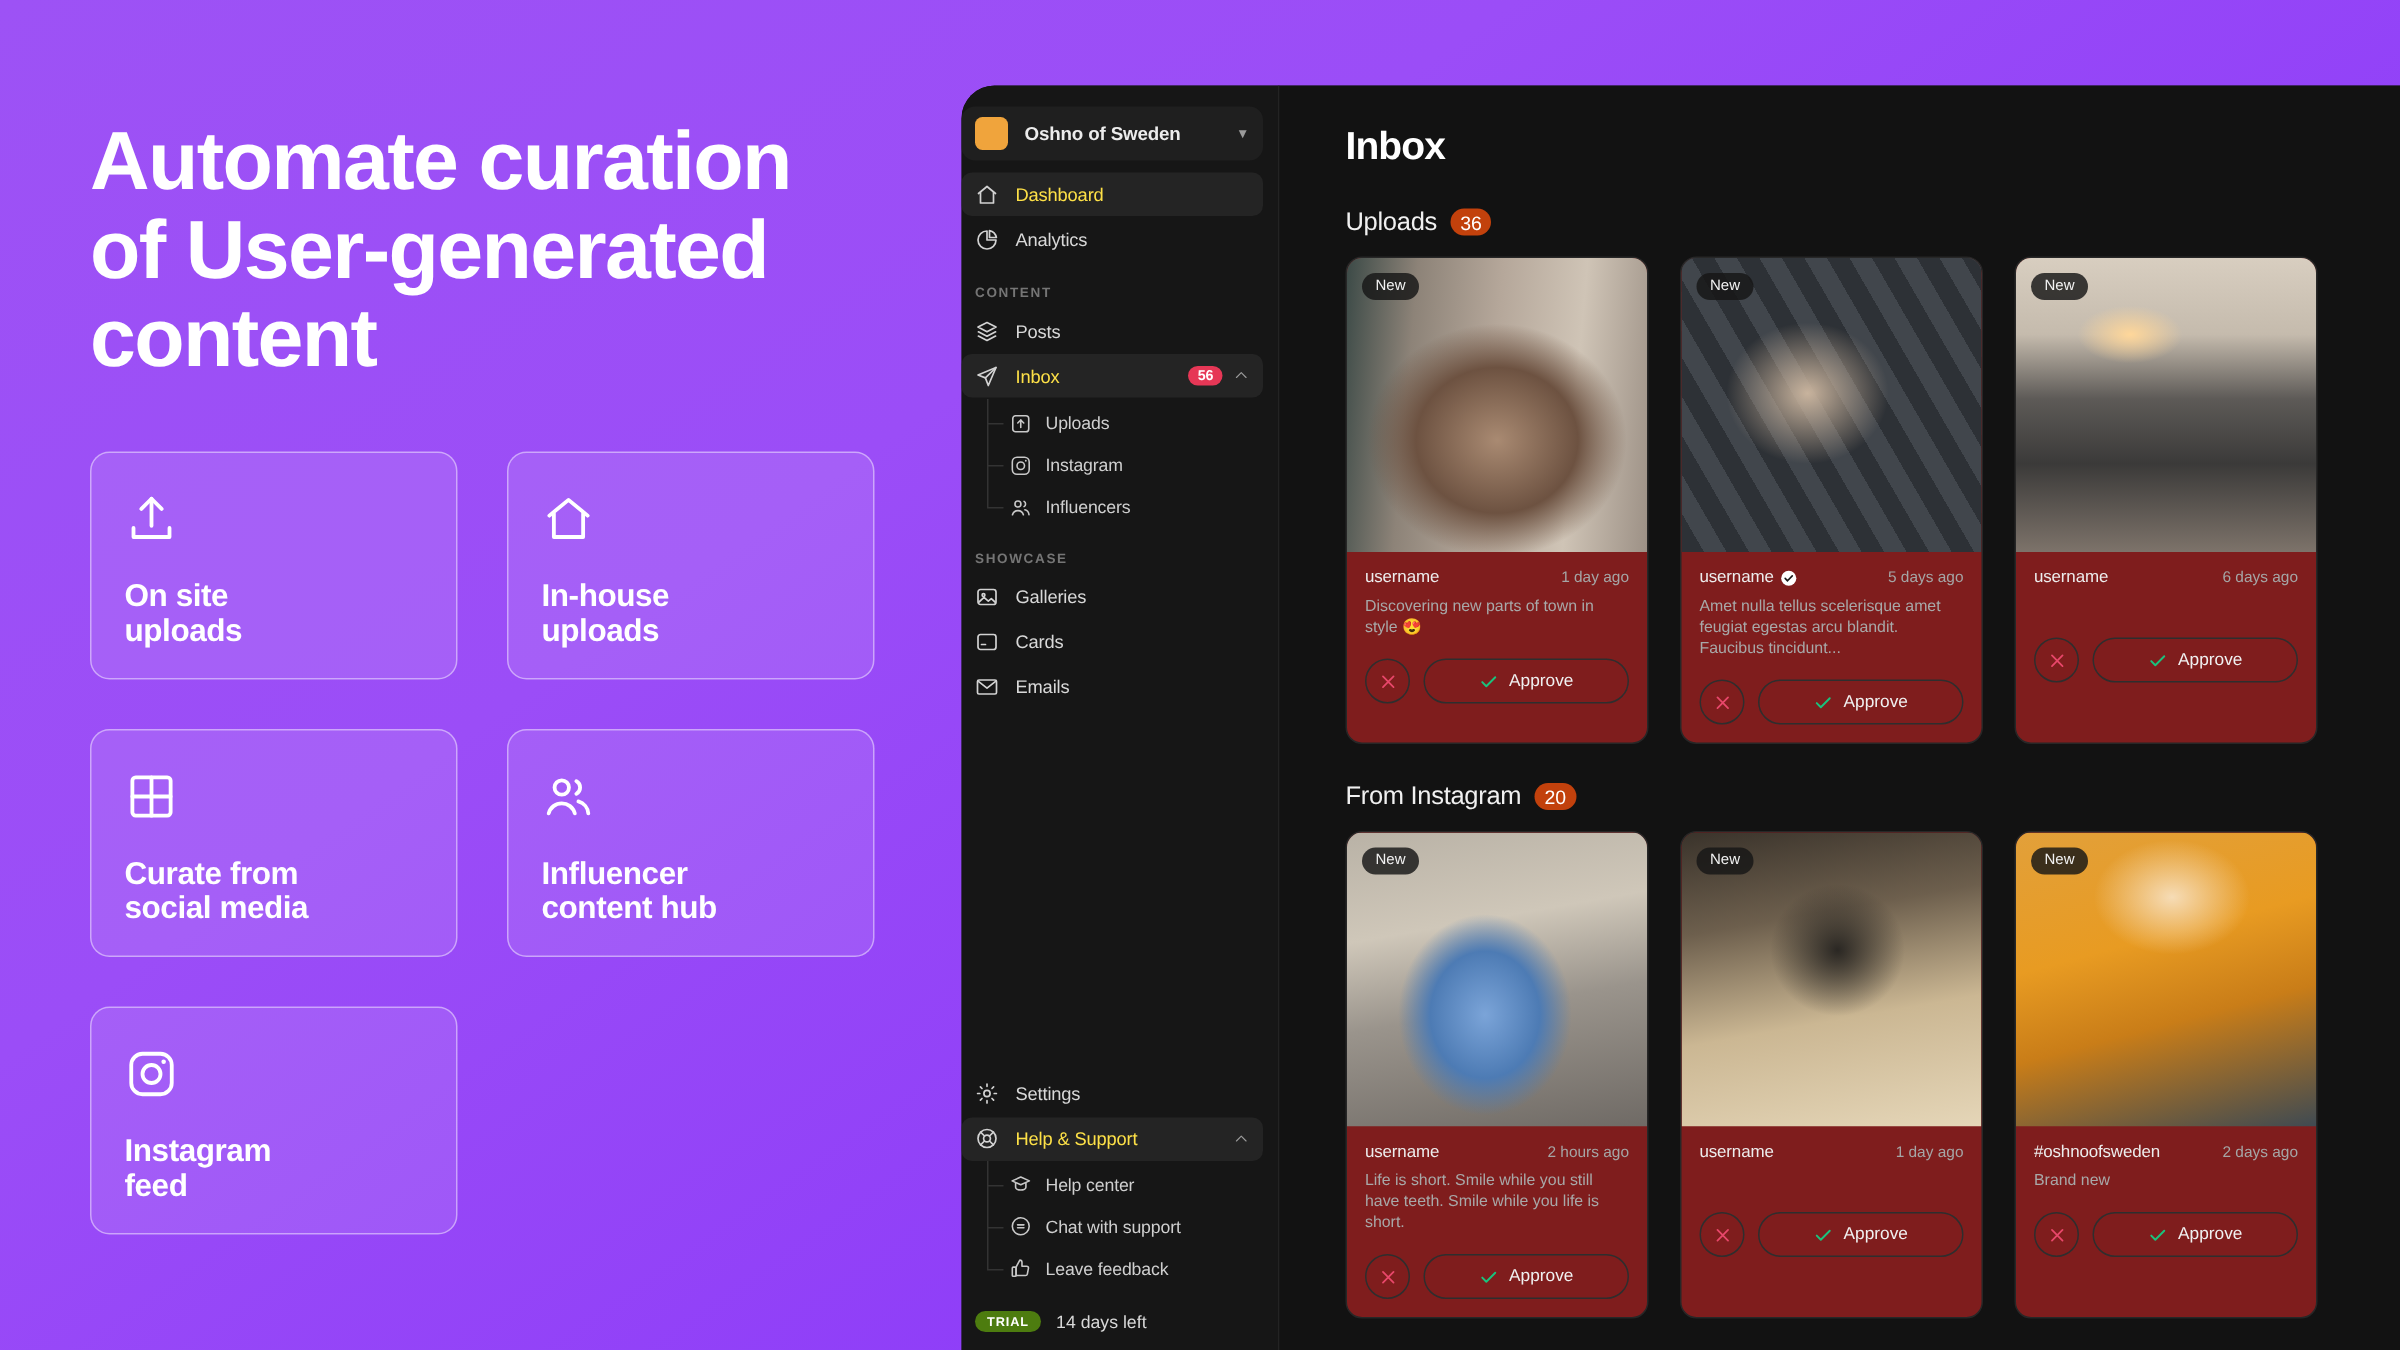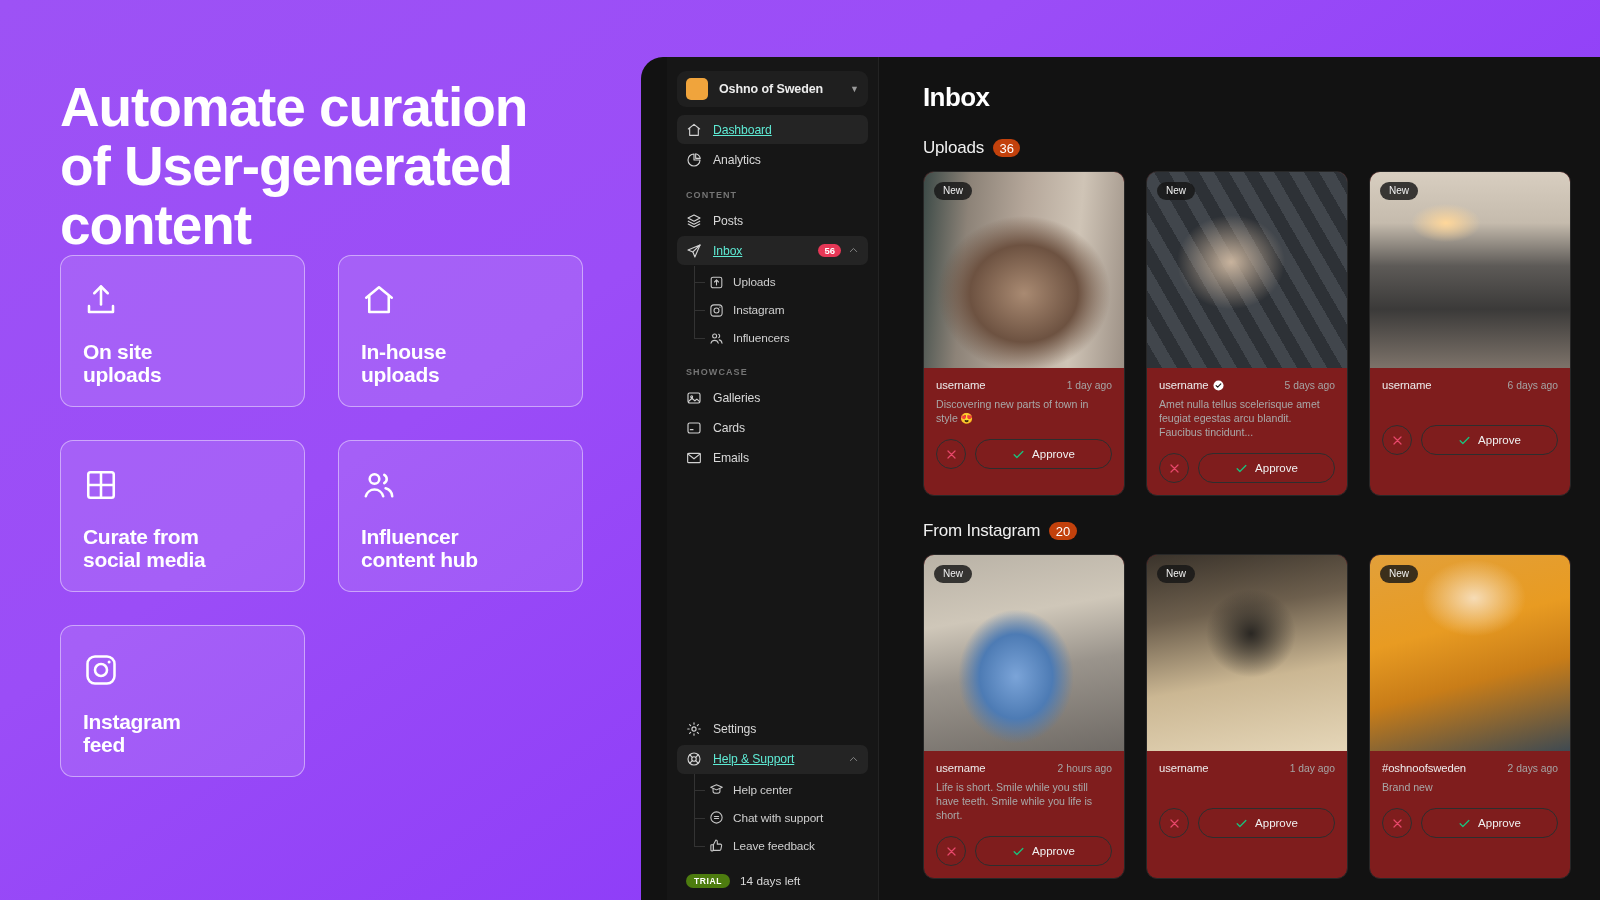--- a/index.html
+++ b/index.html
@@ -20,20 +20,21 @@
   #headline {
     color: #ffffff;
     font-size: 55px;
     line-height: 59px;
     font-weight: 700;
     letter-spacing: -1.1px;
     width: 540px;
     white-space: pre-line;
   }
   #feature-grid {
+    margin-top: 46px;
     display: grid;
     grid-template-columns: 245px 245px;
     grid-gap: 33px 33px;
     width: 530px;
   }
   .feature-card {
     height: 152px;
     border: 1.3px solid rgba(255,255,255,0.45);
     border-radius: 13px;
     background: rgba(255,255,255,0.10);
@@ -59,24 +60,23 @@
     border-top-left-radius: 22px;
     overflow: hidden;
     display: flex;
   }
 
   
   #sidebar {
     width: 212px; height: 843px; flex: 0 0 212px;
     background: #161616;
     border-right: 1px solid #232323;
-    padding: 14px 10px 0 10px;
+    padding: 14px 10px 0 0;
     display: flex; flex-direction: column;
     position: relative;
-    margin-left: 26px;
   }
   #workspace {
     height: 36px; border-radius: 9px; background: #1f1f1f;
     display: flex; align-items: center; padding: 0 9px; cursor: pointer;
     margin-bottom: 8px;
   }
   #workspace-logo {
     width: 22px; height: 22px; border-radius: 5px; flex: 0 0 22px;
   }
   #workspace-name {
@@ -90,21 +90,21 @@
     display: flex; align-items: center; padding: 0 9px;
     cursor: pointer; margin-bottom: 1px;
   }
   .nav-item.active { background: #242424; }
   .nav-ico { width: 16px; height: 16px; flex: 0 0 16px; color: #d2d2d2; }
   .nav-ico svg { display:block; width:16px; height:16px; }
   .nav-label {
     color: #d8d8d8; font-size: 12.2px; margin-left: 11px; letter-spacing: -0.1px;
     flex: 1 1 auto; white-space: nowrap;
   }
-  .nav-item.active .nav-label { color: #5eead4; text-decoration: underline; }
+  .nav-item.active .nav-label { color: #fde047; }
   .section-head {
     color: #757575; font-size: 9px; font-weight: 700; letter-spacing: 1.1px;
     padding: 0 9px; margin: 15px 0 6px 0;
   }
   .badge-pill {
     background: #e63756; color: #fff; font-size: 9.5px; font-weight: 700;
     border-radius: 9px; padding: 2px 6px; line-height: 1; margin-right: 7px;
   }
   .chev { color: #9a9a9a; width: 11px; height: 11px; }
   .chev svg { display:block; width:11px; height:11px; }

